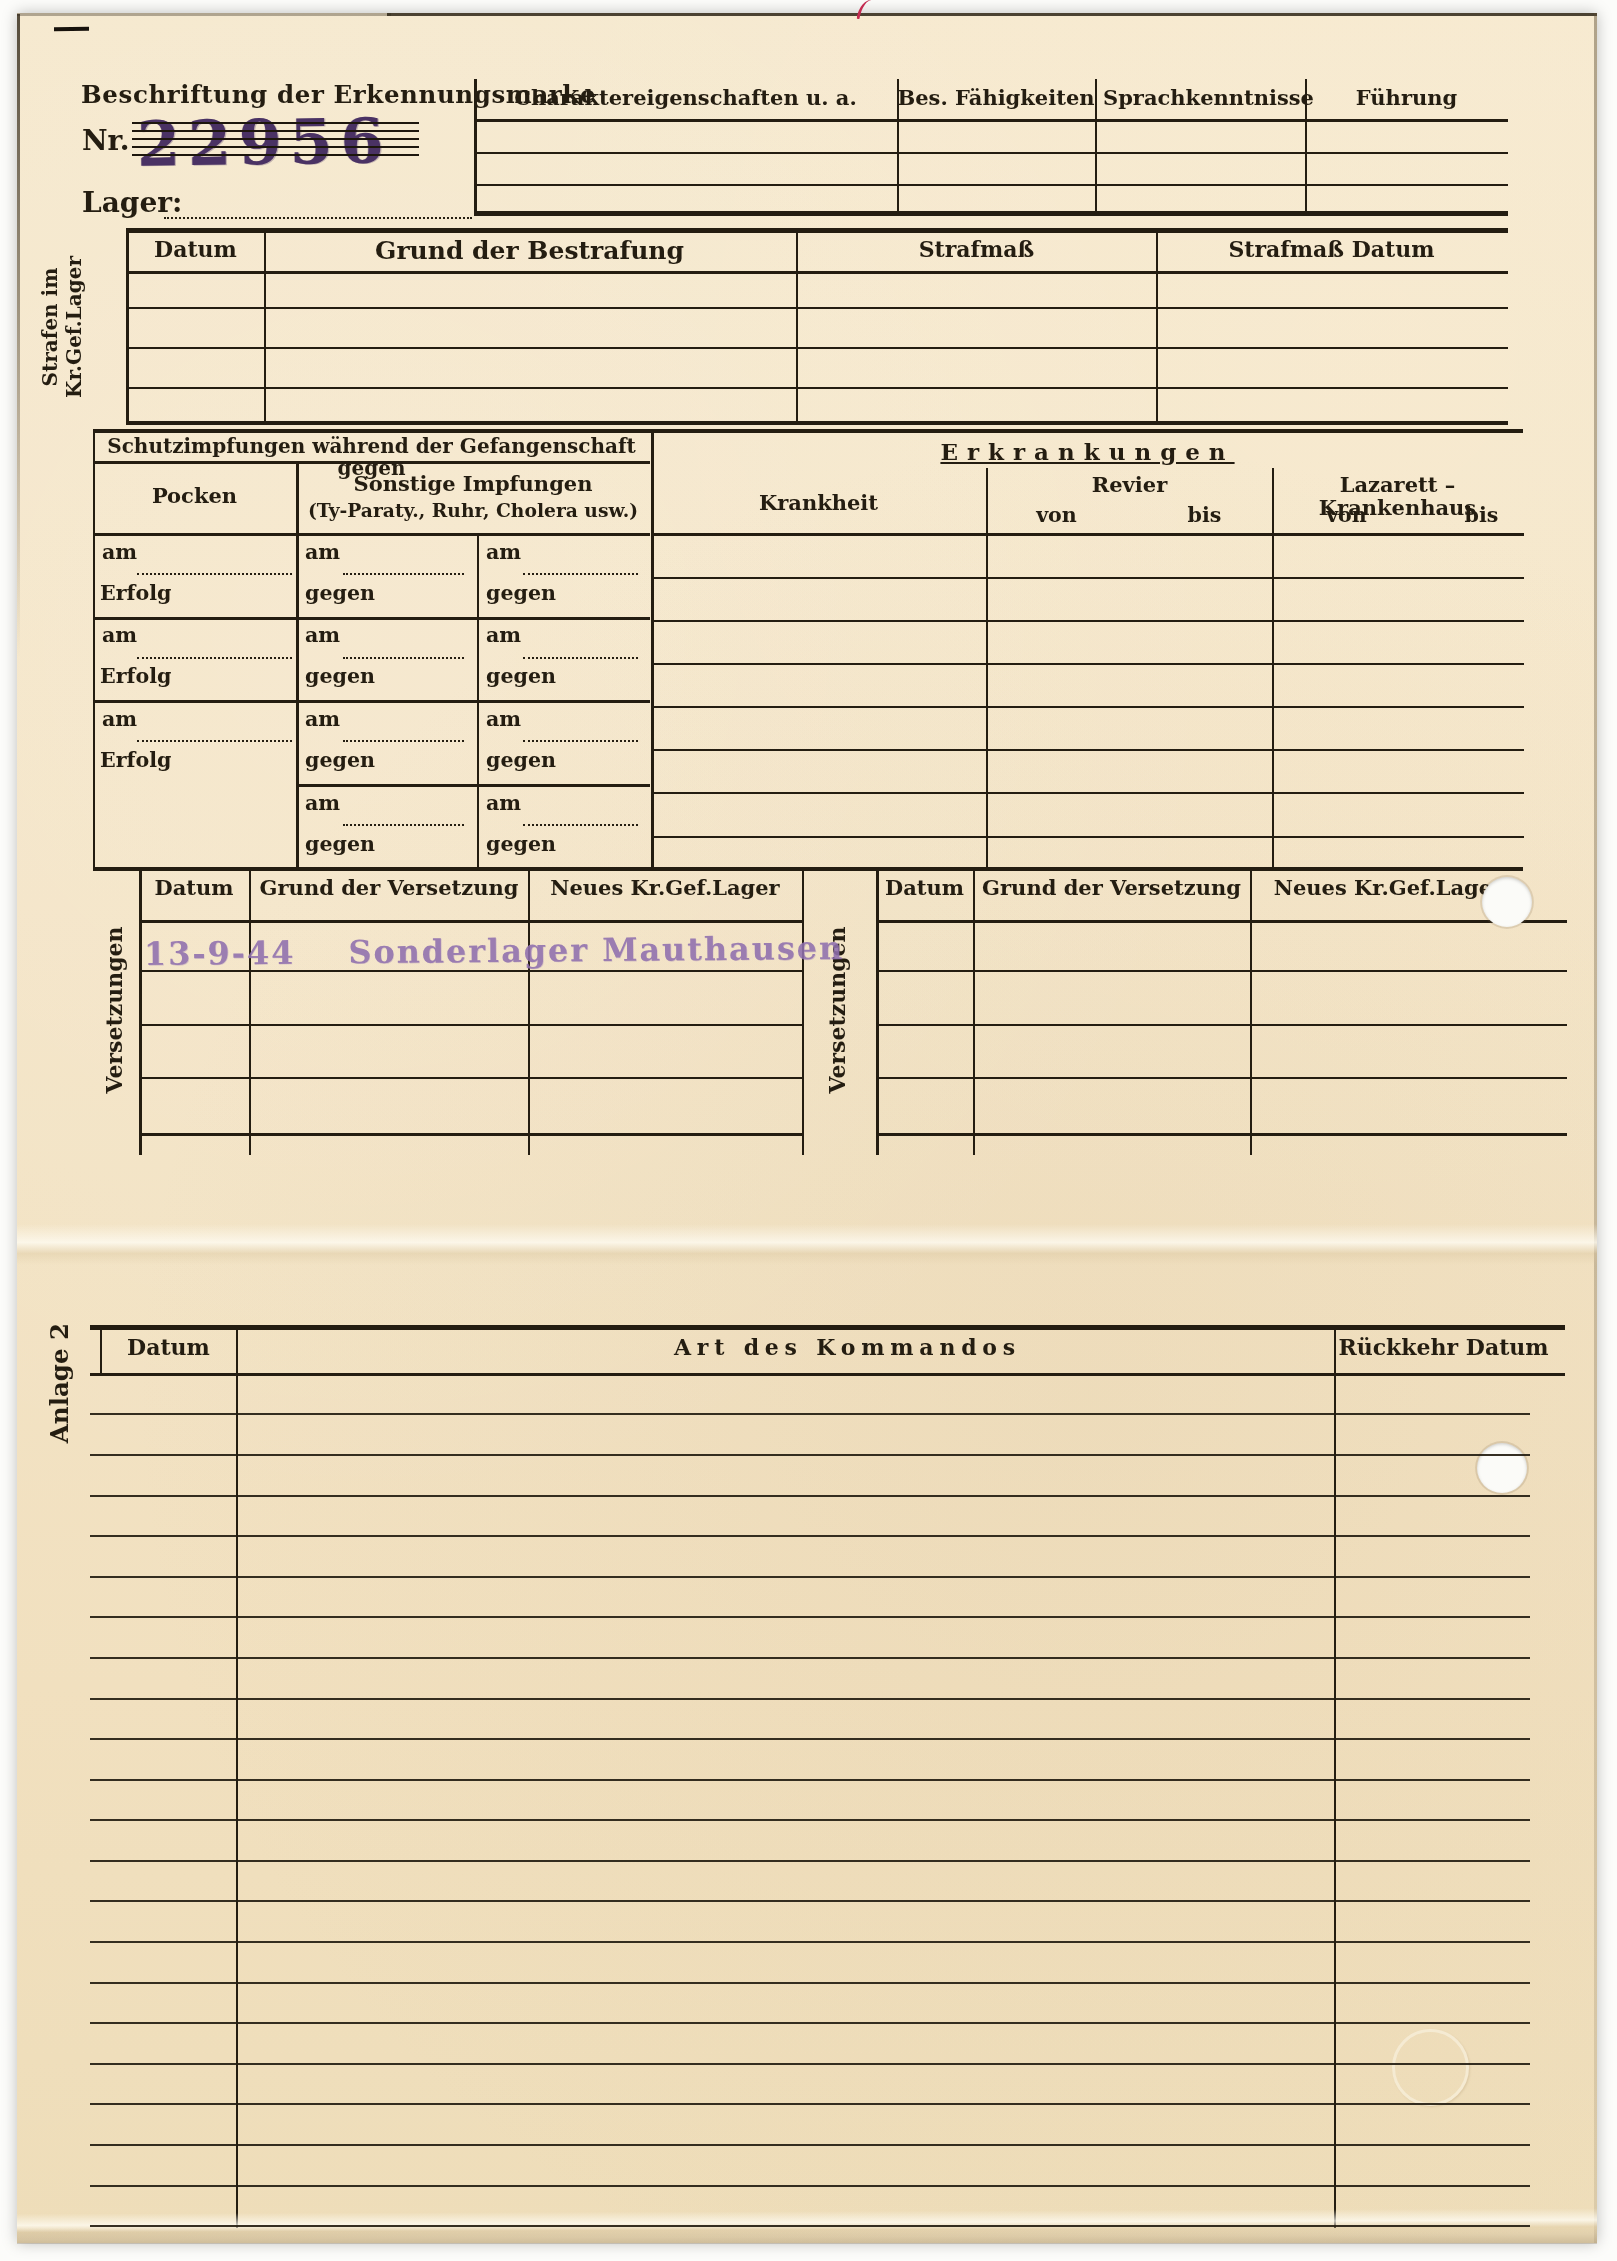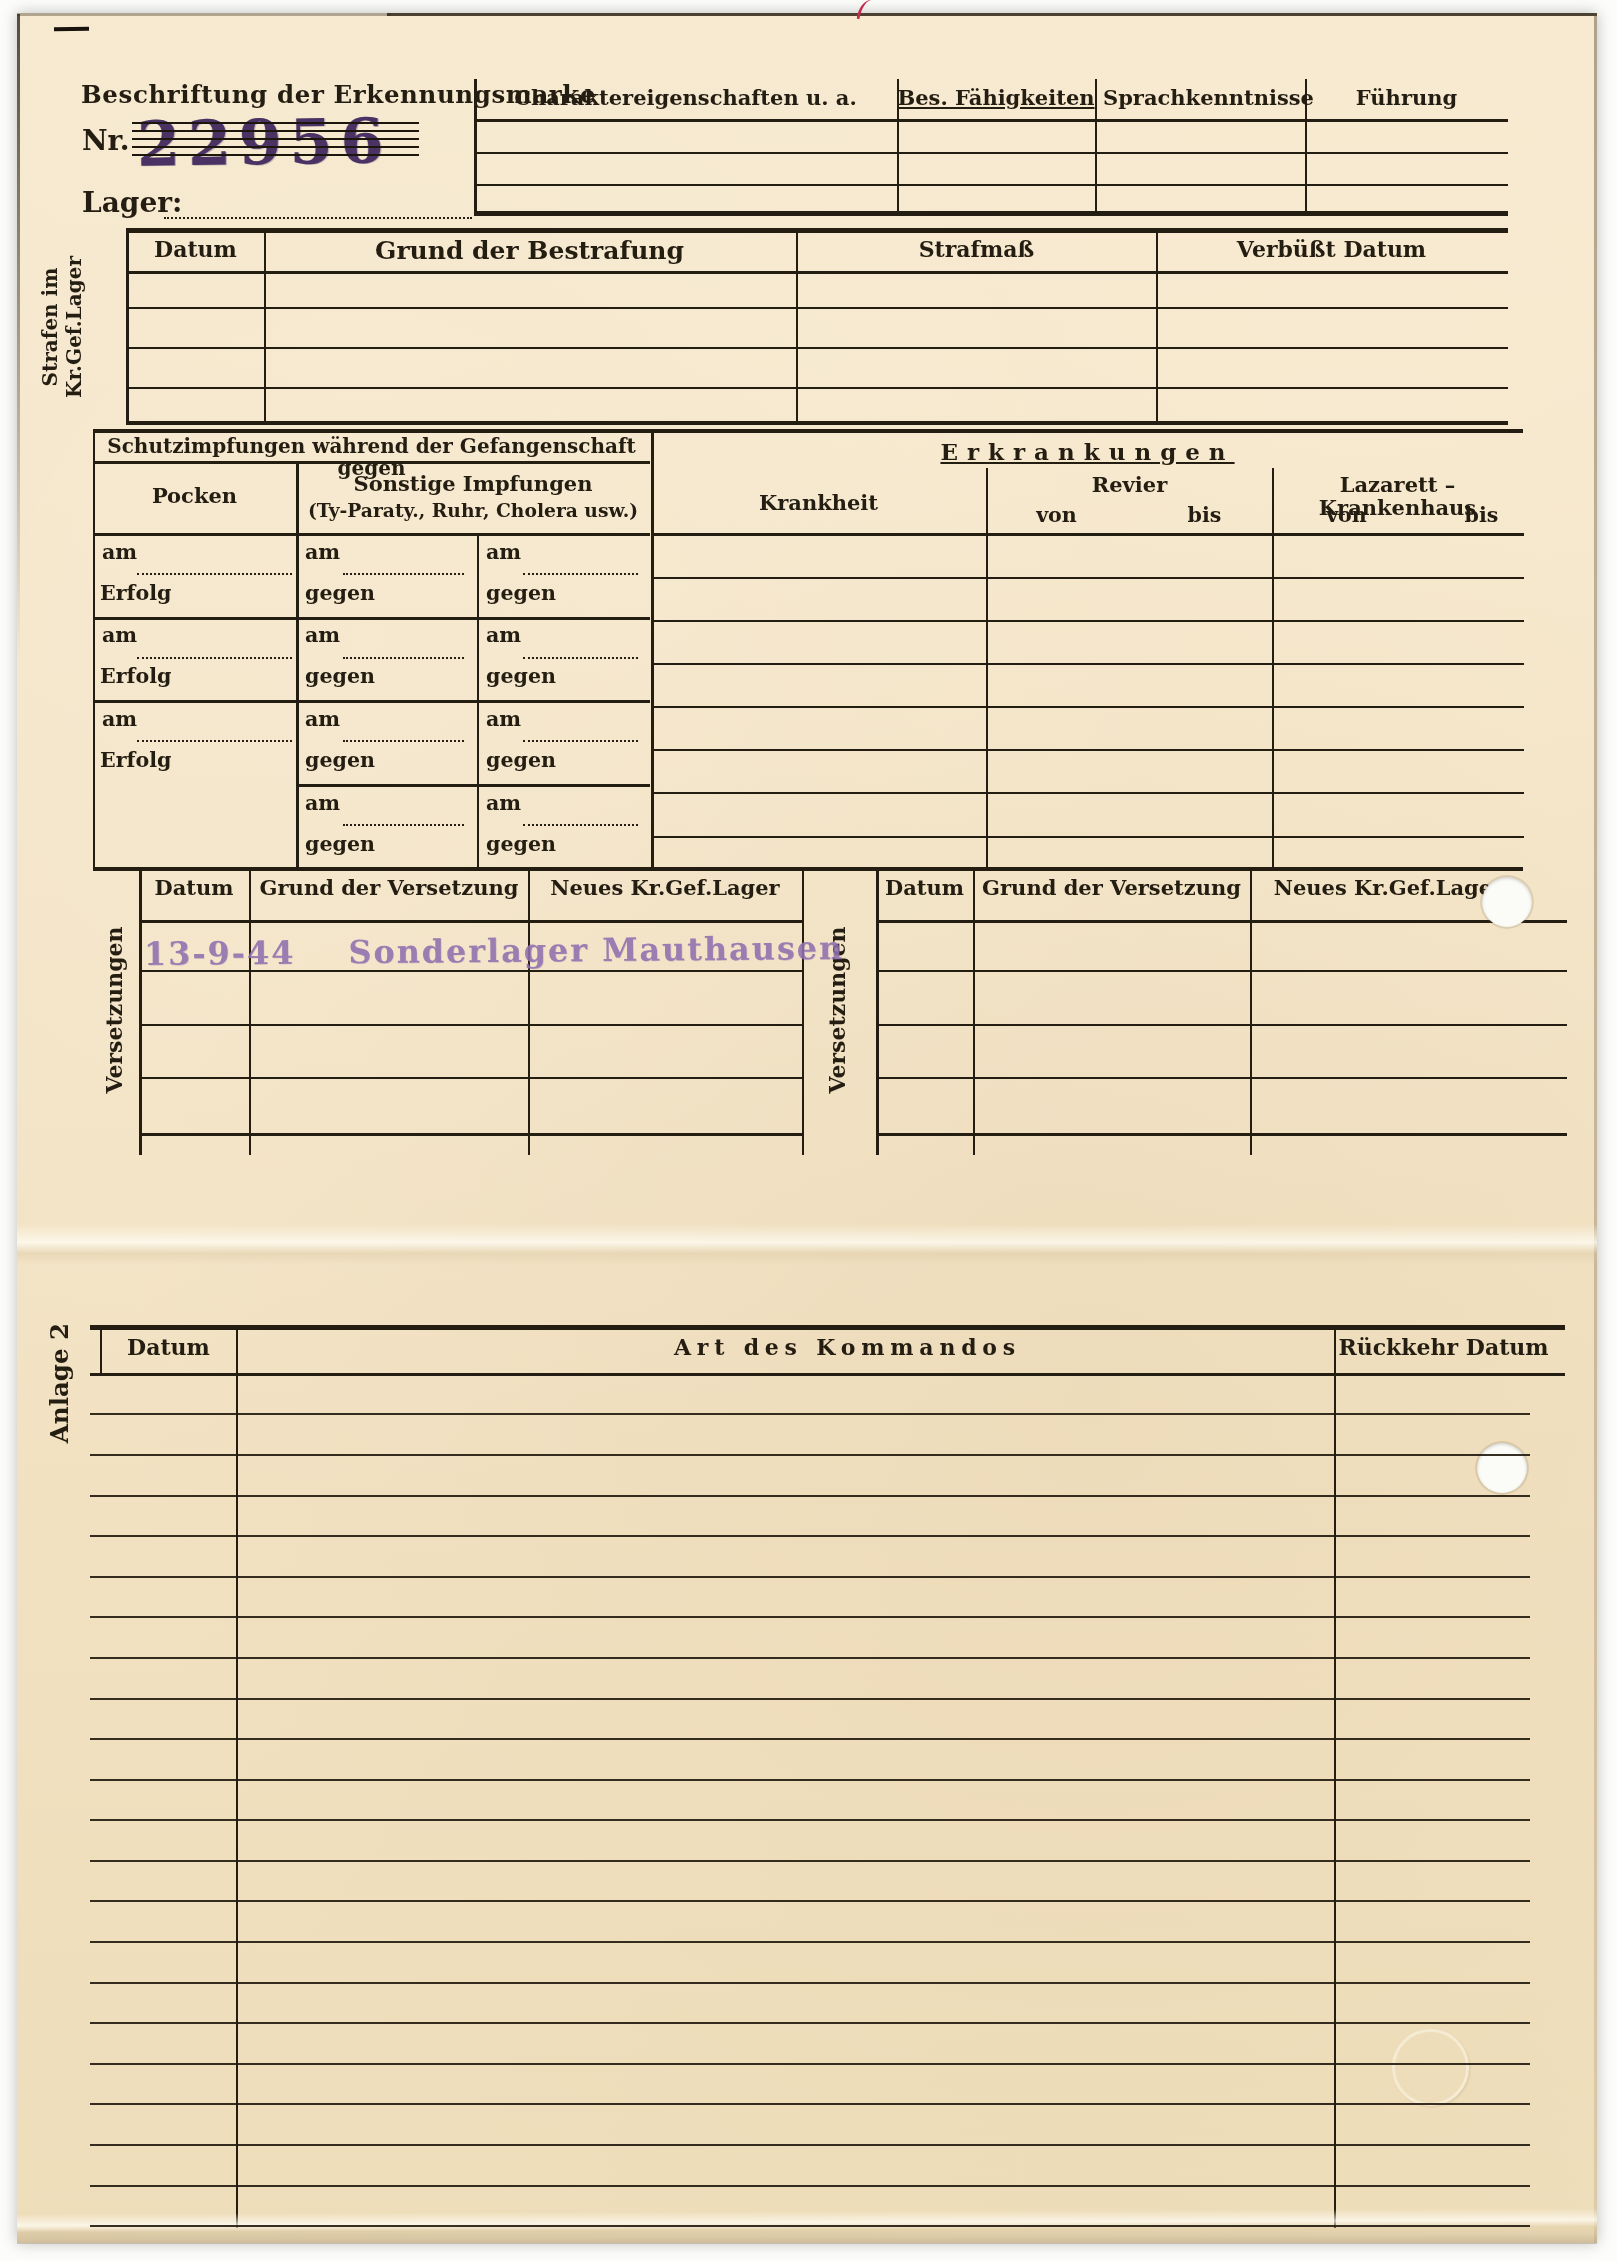--- a/index.html
+++ b/index.html
@@ -51,42 +51,42 @@
 
   <div class="v" style="left:474px;top:79px;width:2.6px;height:135px;"></div>
   <div class="v" style="left:897px;top:79px;width:1.9px;height:135px;"></div>
   <div class="v" style="left:1095px;top:79px;width:1.9px;height:135px;"></div>
   <div class="v" style="left:1305px;top:79px;width:1.9px;height:135px;"></div>
   <div class="h" style="left:474px;top:119px;width:1034px;height:3.2px;"></div>
   <div class="h" style="left:474px;top:152px;width:1034px;height:1.9px;"></div>
   <div class="h" style="left:474px;top:184px;width:1034px;height:1.9px;"></div>
   <div class="h" style="left:474px;top:211px;width:1034px;height:4.5px;"></div>
   <div class="t c" style="left:474px;top:86px;width:423px;font-size:21px;">Charaktereigenschaften u. a.</div>
-  <div class="t c" style="left:897px;top:86px;width:198px;font-size:21px;text-decoration:underline;">Bes. Fähigkeiten</div>
+  <div class="t c" style="left:897px;top:86px;width:198px;font-size:21px;">Bes. Fähigkeiten</div>
   <div class="t c" style="left:1095px;top:86px;width:209px;font-size:21px;padding-left:8px;">Sprachkenntnisse</div>
   <div class="t c" style="left:1305px;top:86px;width:203px;font-size:21px;">Führung</div>
 
   <div class="vlabel" style="left:-35px;top:301px;width:193px;height:52px;font-size:20px;">
     <span>Strafen im</span>
     <span>Kr.Gef.Lager</span>
   </div>
   <div class="h" style="left:126px;top:228px;width:1382px;height:4.5px;"></div>
   <div class="h" style="left:126px;top:271px;width:1382px;height:3.2px;"></div>
   <div class="h" style="left:126px;top:307px;width:1382px;height:1.9px;"></div>
   <div class="h" style="left:126px;top:347px;width:1382px;height:1.9px;"></div>
   <div class="h" style="left:126px;top:387px;width:1382px;height:1.9px;"></div>
   <div class="h" style="left:126px;top:421px;width:1382px;height:3.9px;"></div>
   <div class="v" style="left:126px;top:228px;width:2.6px;height:195px;"></div>
   <div class="v" style="left:264px;top:228px;width:1.9px;height:195px;"></div>
   <div class="v" style="left:796px;top:228px;width:1.9px;height:195px;"></div>
   <div class="v" style="left:1156px;top:228px;width:1.9px;height:195px;"></div>
   <div class="t c" style="left:126px;top:237px;width:139px;font-size:22px;">Datum</div>
   <div class="t c" style="left:264px;top:237px;width:531px;font-size:25px;">Grund der Bestrafung</div>
   <div class="t c" style="left:796px;top:237px;width:361px;font-size:22px;">Strafmaß</div>
-  <div class="t c" style="left:1156px;top:237px;width:351px;font-size:22px;">Verbüßt Datum</div>
+  <div class="t c" style="left:1156px;top:237px;width:351px;font-size:22px;">Strafmaß Datum</div>
 
   <div class="h" style="left:93px;top:429px;width:1430px;height:3.9px;"></div>
   <div class="t c" style="left:93px;top:435px;width:557px;font-size:20px;">Schutzimpfungen während der Gefangenschaft gegen</div>
   <div class="h" style="left:93px;top:461px;width:557px;height:3.2px;"></div>
   <div class="t c" style="left:93px;top:484px;width:203px;font-size:21px;">Pocken</div>
   <div class="t c" style="left:296px;top:472px;width:354px;font-size:21px;">Sonstige Impfungen</div>
   <div class="t c" style="left:296px;top:500px;width:354px;font-size:18.7px;">(Ty-Paraty., Ruhr, Cholera usw.)</div>
   <div class="h" style="left:93px;top:533px;width:557px;height:3.2px;"></div>
   <div class="v" style="left:93px;top:429px;width:1.9px;height:439px;"></div>
   <div class="v" style="left:296px;top:461px;width:2.6px;height:407px;"></div>

